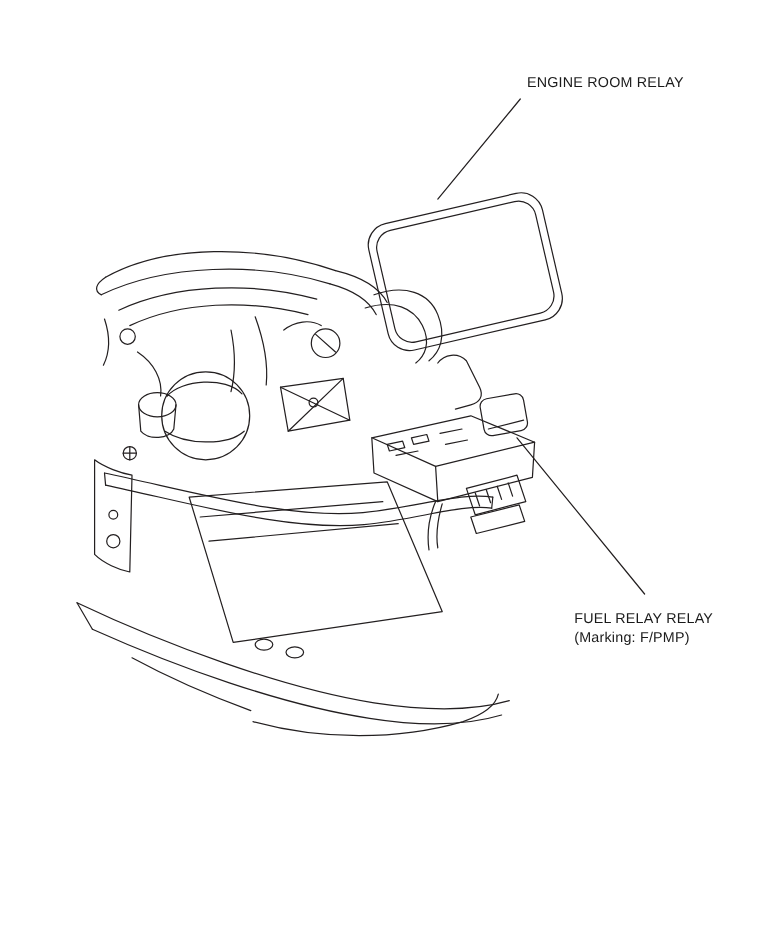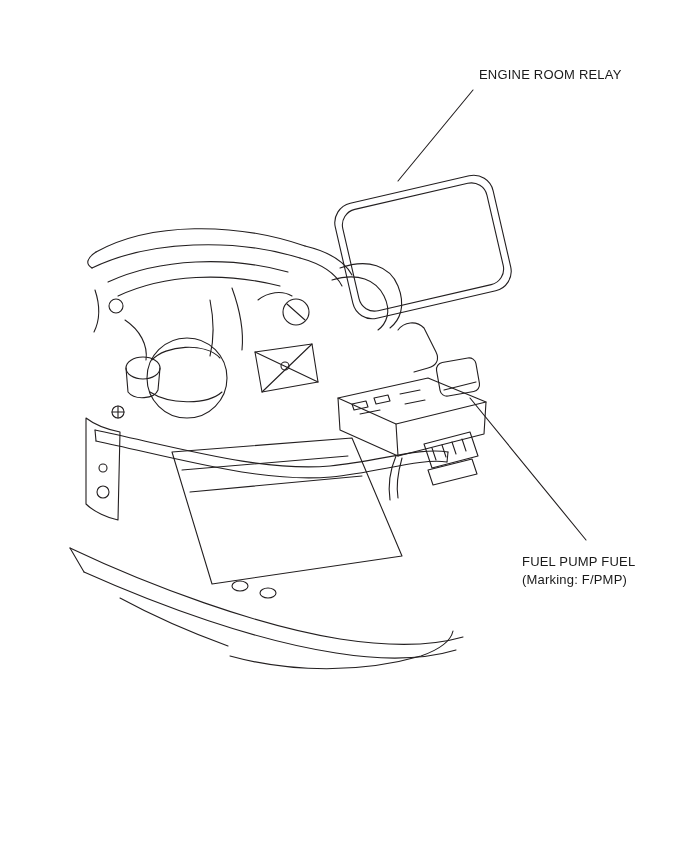--- a/index.html
+++ b/index.html
@@ -122,19 +122,19 @@
       <path d="M473,90 L398,181"></path>
       <path d="M470,398 L586,540"></path>
     </g>
   </svg>
 
   <div class="callout cover-label">
     <span>ENGINE ROOM RELAY</span>
   </div>
 
   <div class="callout relay-label">
-    <span>FUEL PUMP FUEL</span>
+    <span>FUEL RELAY RELAY</span>
     <span>(Marking: F/PMP)</span>
   </div>
 
   <div class="corner-mark">P</div>
 
 </div>
 
 </body></html>

